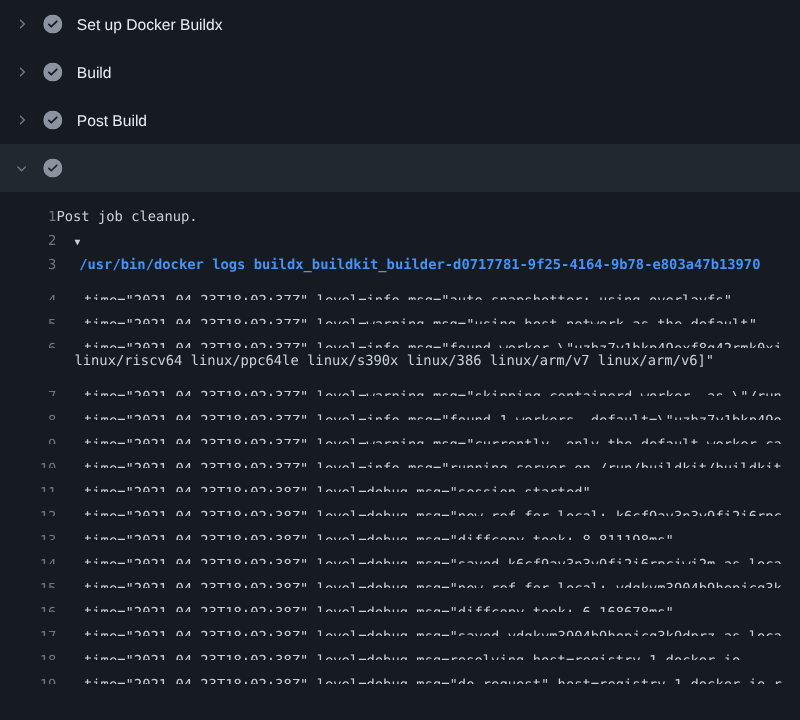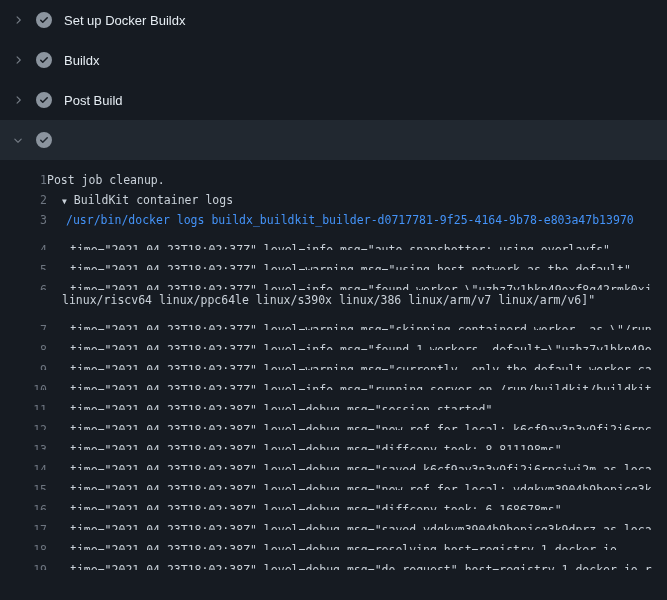--- a/index.html
+++ b/index.html
@@ -36,21 +36,21 @@
   }
   .num {
     width: 47px;
     flex: none;
     text-align: right;
     color: var(--line_number, #6e7681);
     cursor: pointer;
     user-select: none;
   }
   .txt { color: var(--log_text, #c9d1d9); }
-  .row.command .txt { margin-left: 19px; color: var(--command_text, #4493f8); font-weight: 400; }
+  .row.command .txt { margin-left: 19px; color: var(--command_text, #4493f8); font-weight: 700; }
   .row.log .txt { margin-left: 23px; }
   .row.wrap .txt { margin-left: 15px; }
   .tri {
     margin-left: 15px;
     margin-right: 7px;
     font-size: 8px;
     color: var(--log_text, #c9d1d9);
     cursor: pointer;
   }
   .row.group .txt { margin-left: 0; }
@@ -70,21 +70,21 @@
     <span class="sec-title">Set up Docker Buildx</span>
   </div>
 
   <div class="sec">
     <svg class="chev" viewBox="0 0 16 16" width="12" height="12" aria-hidden="true">
       <path fill="currentColor" d="M6.22 3.22a.75.75 0 0 1 1.06 0l4.25 4.25a.75.75 0 0 1 0 1.06l-4.25 4.25a.75.75 0 0 1-1.06-1.06L9.94 8 6.22 4.28a.75.75 0 0 1 0-1.06Z"></path>
     </svg>
     <svg class="check" viewBox="0 0 16 16" width="16" height="16" aria-hidden="true">
       <path fill="currentColor" d="M8 16A8 8 0 1 1 8 0a8 8 0 0 1 0 16Zm3.78-9.72a.75.75 0 0 0-1.06-1.06L6.75 9.19 5.28 7.72a.75.75 0 0 0-1.06 1.06l2 2a.75.75 0 0 0 1.06 0l4.5-4.5Z"></path>
     </svg>
-    <span class="sec-title">Buildx</span>
+    <span class="sec-title">Build</span>
   </div>
 
   <div class="sec">
     <svg class="chev" viewBox="0 0 16 16" width="12" height="12" aria-hidden="true">
       <path fill="currentColor" d="M6.22 3.22a.75.75 0 0 1 1.06 0l4.25 4.25a.75.75 0 0 1 0 1.06l-4.25 4.25a.75.75 0 0 1-1.06-1.06L9.94 8 6.22 4.28a.75.75 0 0 1 0-1.06Z"></path>
     </svg>
     <svg class="check" viewBox="0 0 16 16" width="16" height="16" aria-hidden="true">
       <path fill="currentColor" d="M8 16A8 8 0 1 1 8 0a8 8 0 0 1 0 16Zm3.78-9.72a.75.75 0 0 0-1.06-1.06L6.75 9.19 5.28 7.72a.75.75 0 0 0-1.06 1.06l2 2a.75.75 0 0 0 1.06 0l4.5-4.5Z"></path>
     </svg>
     <span class="sec-title">Post Build</span>
@@ -100,21 +100,21 @@
   </div>
 </div>
   <div id="log" class="log">
   <div class="row plain">
     <span class="num">1</span>
     <span class="txt">Post job cleanup.</span>
   </div>
 
   <div class="row group">
     <span class="num">2</span>
-    <span class="tri">▼</span><span class="txt">BuildKit container logs</span>
+    <span class="tri">▼</span>
   </div>
 
   <div class="row command">
     <span class="num">3</span>
     <span class="txt">/usr/bin/docker logs buildx_buildkit_builder-d0717781-9f25-4164-9b78-e803a47b13970</span>
   </div>
 
   <div class="row log">
     <span class="num">4</span>
     <span class="txt">time="2021-04-23T18:02:37Z" level=info msg="auto snapshotter: using overlayfs"</span>

